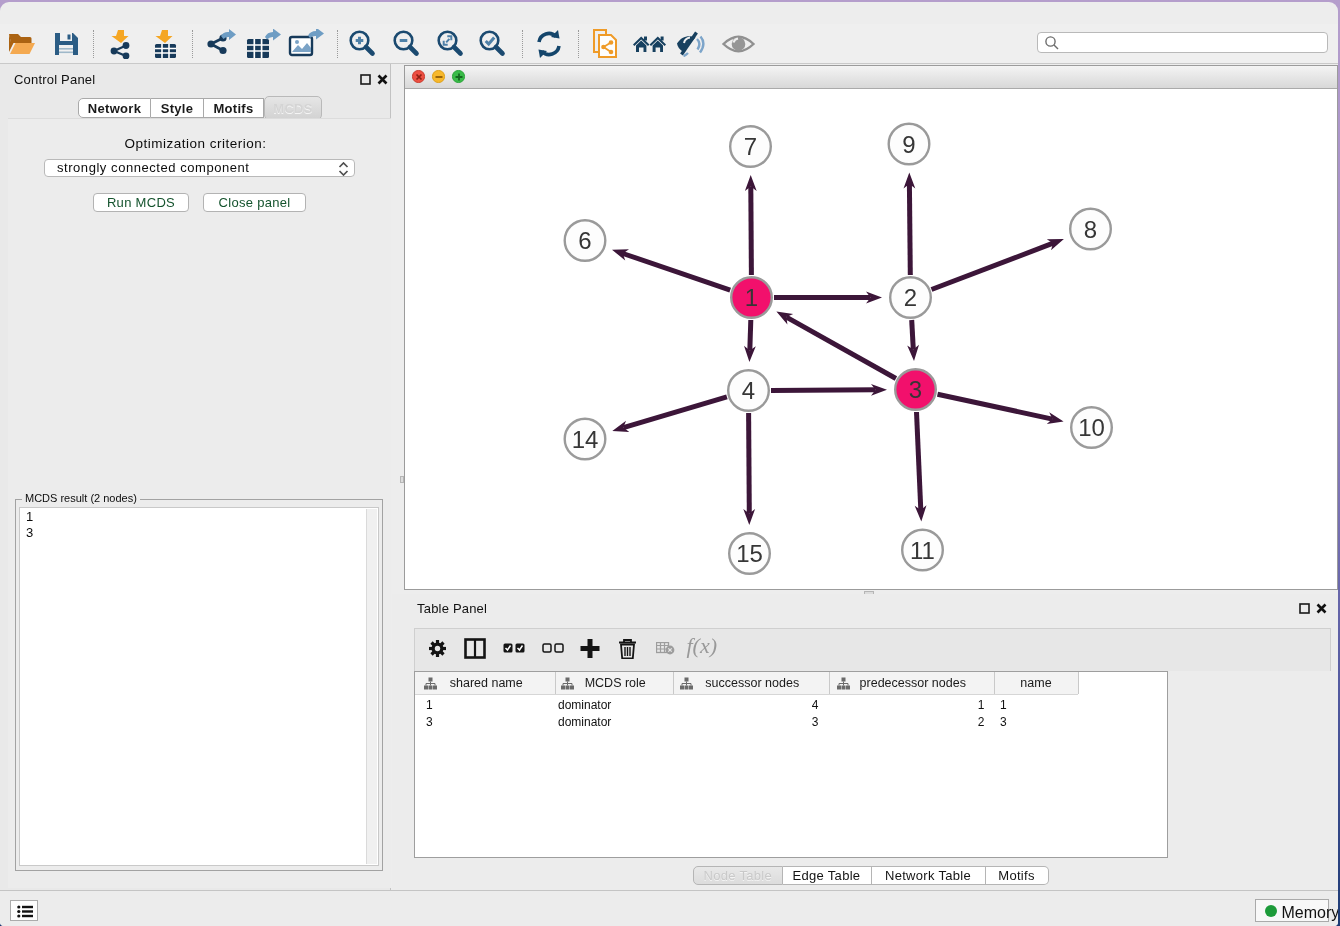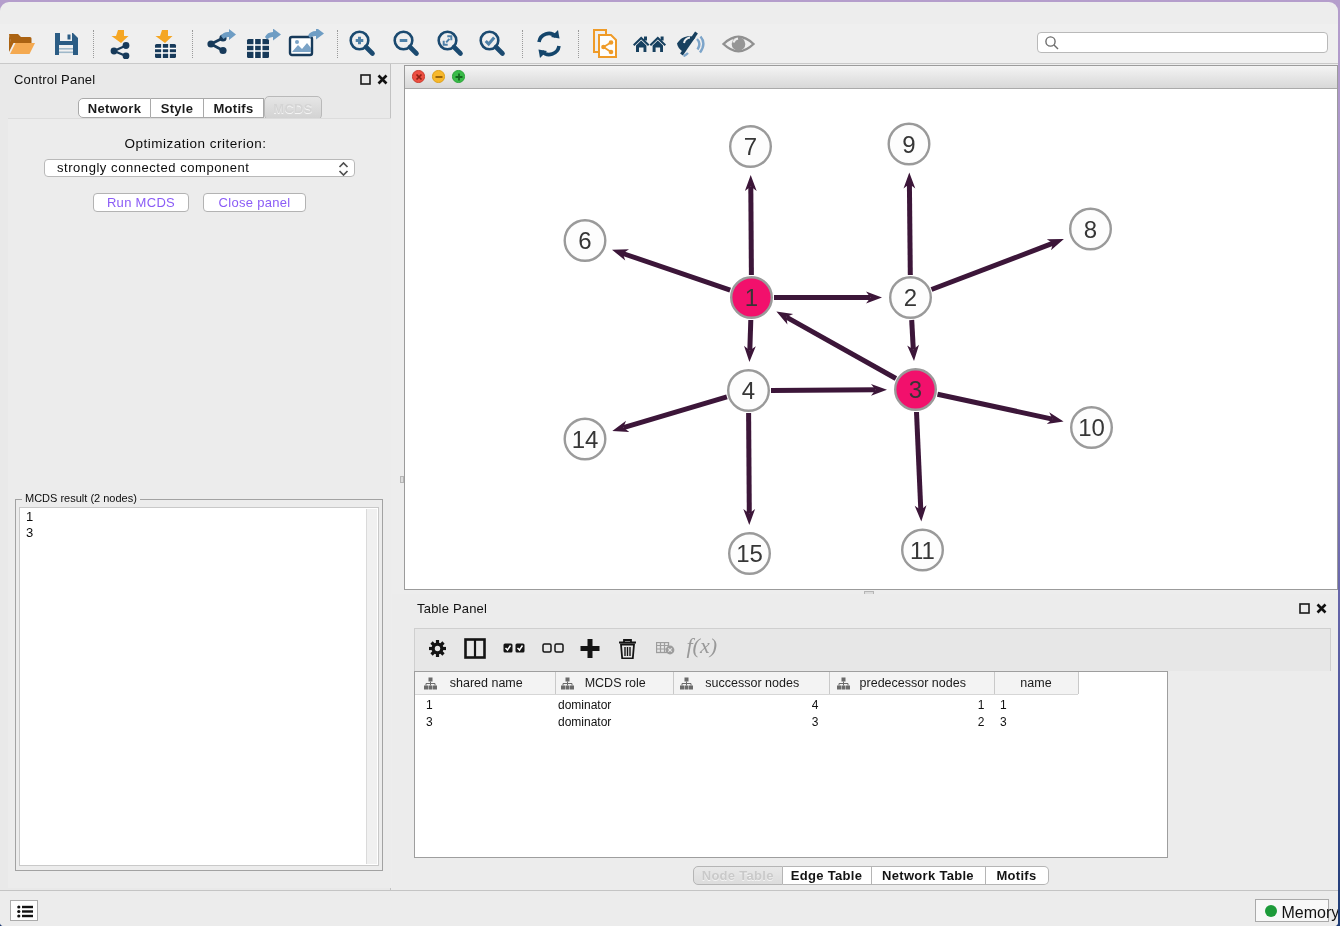--- a/index.html
+++ b/index.html
@@ -17,22 +17,22 @@
 
 #cpanel{position:absolute;left:0;top:62px;width:391px;height:827.5px;background:#e9e9e9;border-right:1px solid #c2c2c2}
 #netwin{position:absolute;left:403.5px;top:62.5px;width:934px;height:525px;background:#fff;border:1px solid #9b9b9b}
 #tpanel{position:absolute;left:392px;top:592px;right:0;height:297.5px;background:#ececec}
 #statusbar{position:absolute;left:0;bottom:0;right:0;height:36px;background:#ececec;border-top:1px solid #c4c4c4}
 .ptitle{font-size:13px;color:#111;letter-spacing:0.2px}
 .wicon{position:absolute;top:10px}
 
 .tab{position:absolute;top:34px;height:20px;background:#fff;border:1px solid #a9a9a9;font-size:13px;font-weight:700;letter-spacing:0.3px;color:#1a1a1a;text-align:center;line-height:19px}
 
-.btn{position:absolute;background:#fff;border:1px solid #b3b3b3;border-radius:4px;font-size:13px;color:#8b5cf6;text-align:center}
-.btab{position:absolute;top:271.5px;height:19.5px;background:#fff;border:1px solid #b5b5b5;font-size:13px;font-weight:700;letter-spacing:0.3px;color:#141414;text-align:center;line-height:18px}
+.btn{position:absolute;background:#fff;border:1px solid #b3b3b3;border-radius:4px;font-size:13px;color:#14532d;text-align:center}
+.btab{position:absolute;top:271.5px;height:19.5px;background:#fff;border:1px solid #b5b5b5;font-size:13px;font-weight:400;letter-spacing:0.3px;color:#141414;text-align:center;line-height:18px}
 .thicon{position:absolute;top:5px}
 </style></head>
 <body>
 <div id="win">
   <div id="toolbar">
     <div class="ticon" style="left:6px;width:32px">
         <svg width="30" height="26" viewBox="0 0 30 26">
       <path d="M2 3 h9 l3 3 h9 a1.5 1.5 0 0 1 1.5 1.5 V12 H4 Z" fill="#ab6312"></path>
       <path d="M2 3 v18 l5 -10 h-3 z" fill="#ab6312"></path>
       <path d="M8.5 12 H28 L22.5 23 H3 Z" fill="#f4a950"></path>

